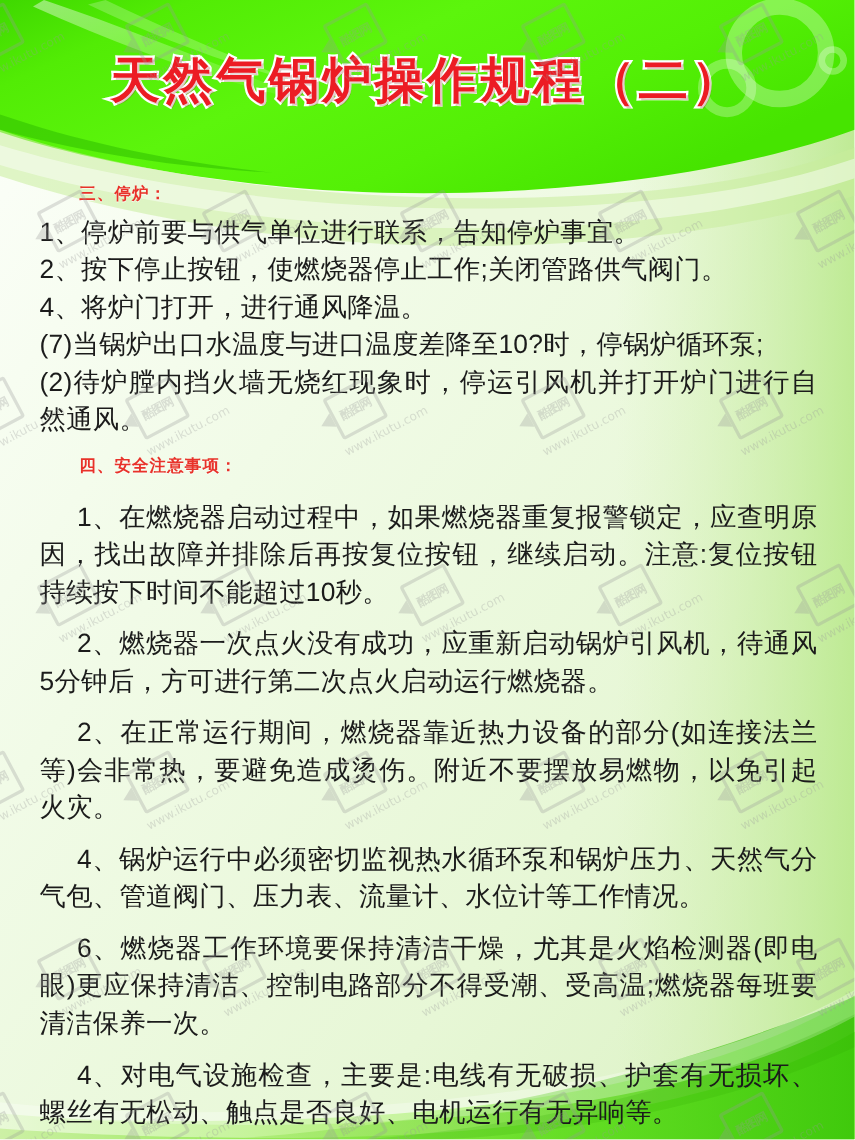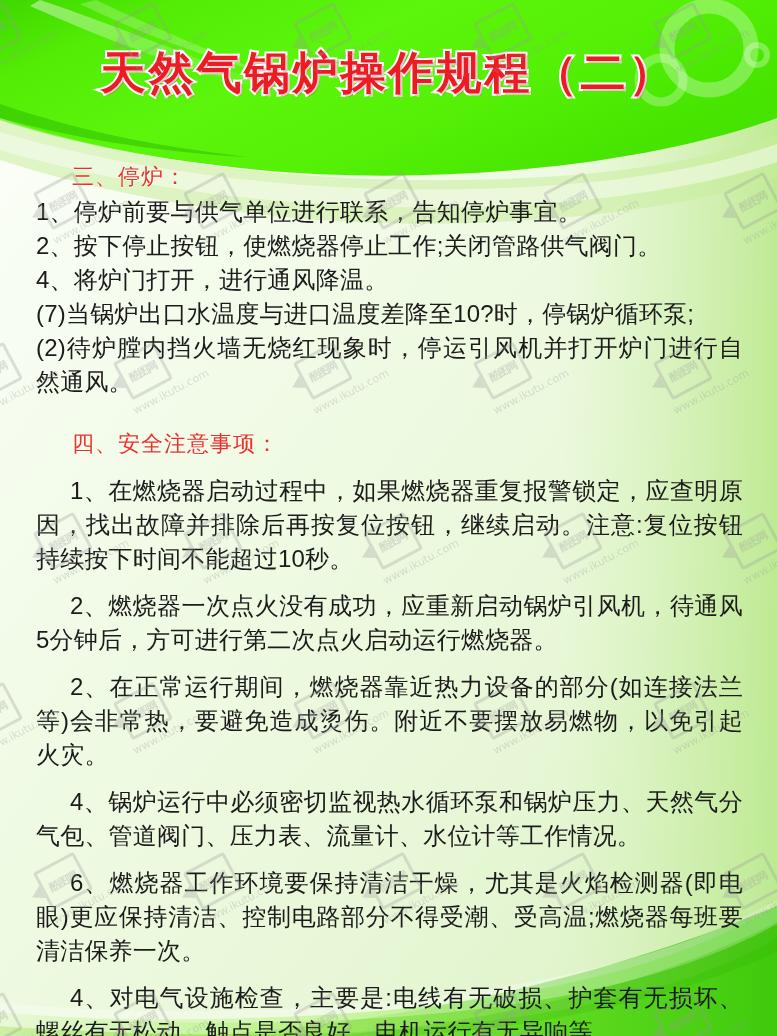--- a/index.html
+++ b/index.html
@@ -34,29 +34,29 @@
        2px 2px 0 rgba(120,20,10,.25);
   }
   
   .content{
     position:absolute;left:0;top:160px;width:777px;height:800px;
     padding:0 34px 0 36px;
     box-sizing:border-box;
   }
   .section-head{
     color:#e8322a;
-    font-weight:normal;
-    font-size:22px;
+    font-weight:bold;
+    font-size:15px;
     line-height:34px;
     margin:0 0 1px 0;
     padding-left:36px;
     letter-spacing:1px;
     text-shadow:0 1px 0 rgba(255,255,255,.7);
   }
-  .section-head.second{margin-top:28px;}
+  .section-head.second{margin-top:8px;}
   .para{
     font-size:24px;
     color:#1b1b1b;
     line-height:34px;
     margin:0;
     text-align:justify;
     text-justify:inter-ideograph;
     letter-spacing:0.2px;
     word-break:break-all;
   }

